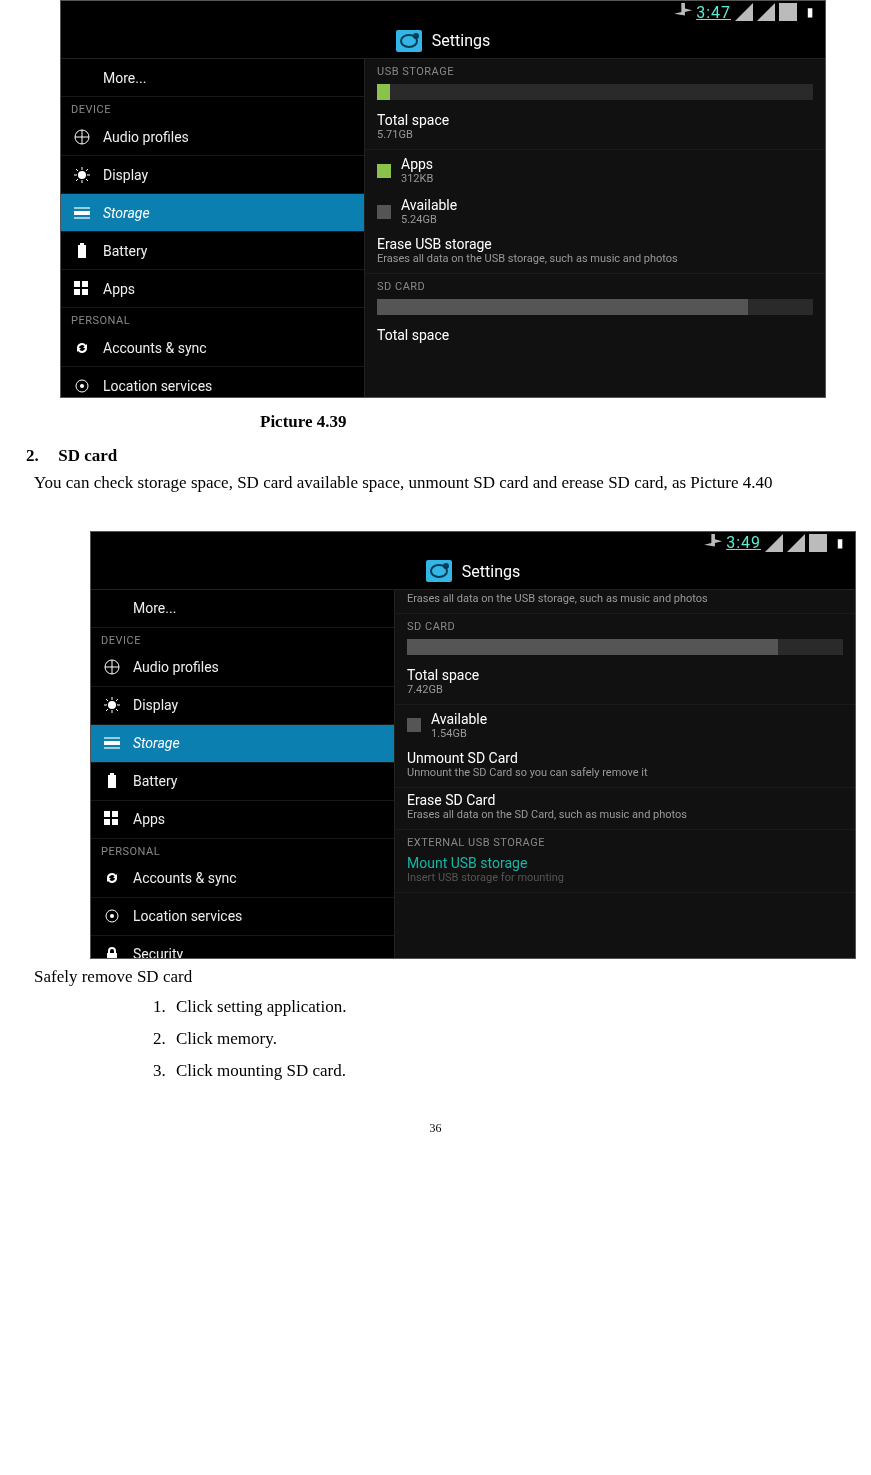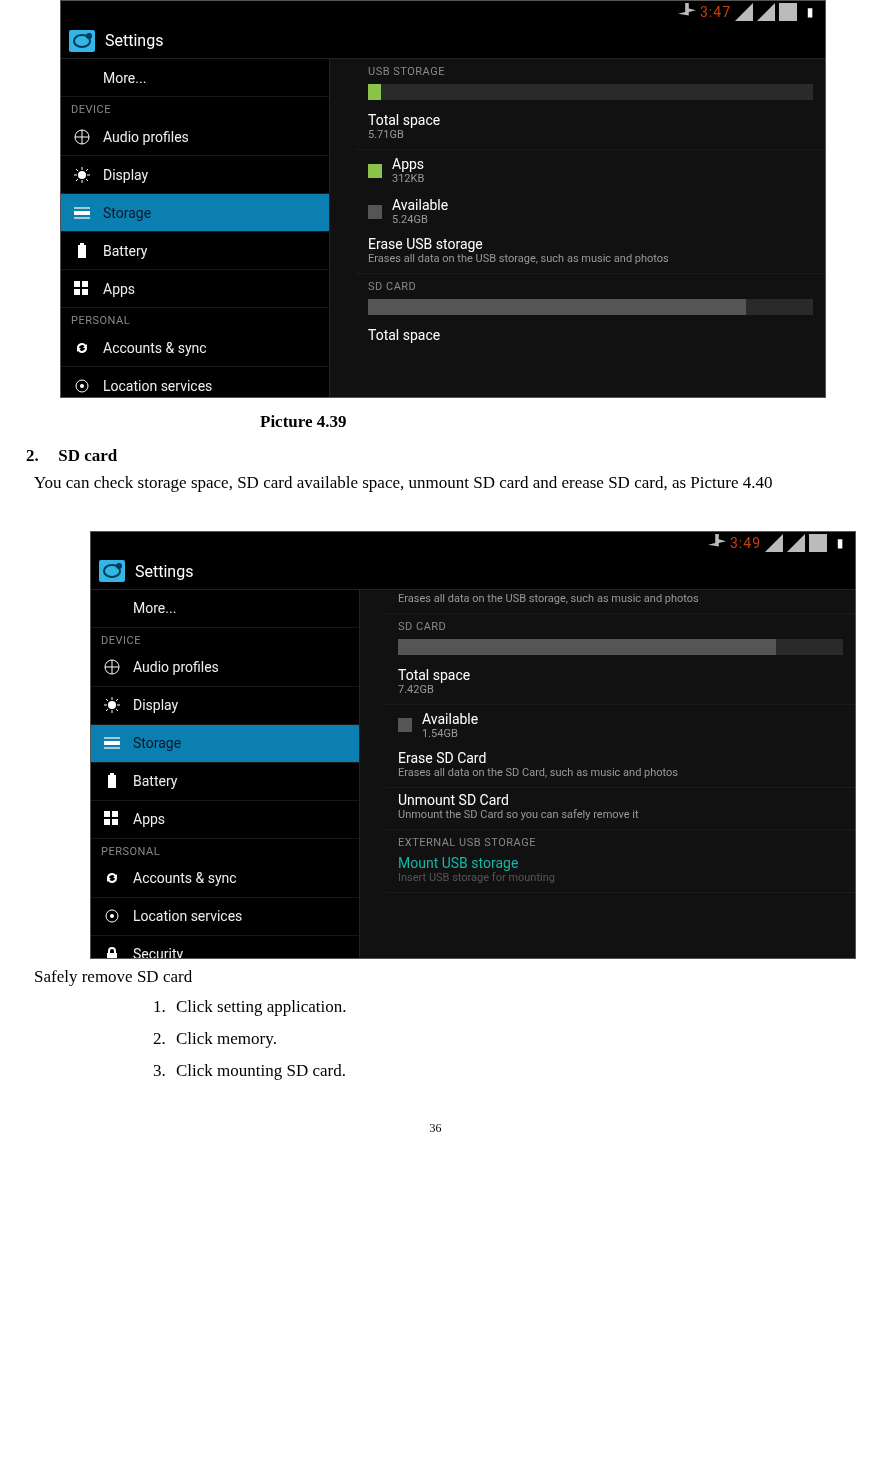--- a/index.html
+++ b/index.html
@@ -3,39 +3,39 @@
 <meta charset="utf-8">
 <style>
   * { box-sizing: border-box; margin: 0; padding: 0; }
   body { background: #fff; font-family: "Times New Roman", serif; width: 871px; margin: 0 auto; color: #000; }
   .page { padding: 0 20px 30px; }
 
   
   .shot { width: 766px; border: 1px solid #555; margin: 0 0 0 40px; background: #000; font-family: Roboto, Arial, sans-serif; color: #eee; overflow: hidden; }
   .status-bar { display: flex; align-items: center; justify-content: space-between; height: 22px; padding: 0 6px; font-size: 12px; color: #bbb; }
   .status-right { display: flex; align-items: center; gap: 4px; }
-  .clock { color: #c2410c; font-size: 14px; letter-spacing: 1px; }
+  .clock { color: #5eead4; font-size: 16px; letter-spacing: 1px; text-decoration: underline; }
   .sig-ic, .bt-ic, .wifi-ic, .usb-ic { display:inline-block; width:12px; height:12px; background:#bbb; }
   .usb-ic { clip-path: polygon(40% 0, 60% 0, 60% 30%, 100% 40%, 60% 50%, 60% 70%, 0 60%, 40% 50%); }
   .sig-ic { clip-path: polygon(0 100%, 100% 0, 100% 100%); }
-  .hdr { display:flex; align-items:center; gap:10px; height:36px; padding:0 8px; border-bottom:1px solid #222; }
+  .hdr { display:flex; align-items:center; gap:10px; height:36px; padding:0 8px; border-bottom:1px solid #222;justify-content:center; }
   .hdr-ic { width:26px; height:22px; background:#33b5e5; border-radius:2px; position:relative; }
   .hdr-ic::before{content:"";position:absolute;inset:4px;border:2px solid #003b55;border-radius:50%;}
   .hdr-ic::after{content:"";position:absolute;right:3px;top:3px;width:6px;height:6px;background:#003b55;border-radius:50%;}
   .hdr-title{font-size:16px;color:#fff;}
 
   .body2 { display:flex; height:338px; } 
   .body2b{ display:flex; height:368px; } 
 
-  .left { width:268px; background:#000; overflow:hidden; }
-  .right{ flex:1; background:#111; border-left:1px solid #222; overflow:hidden;padding-left:26px; }
+  .left { width:303px; background:#000; overflow:hidden; }
+  .right{ flex:1; background:#111; border-left:1px solid #222; overflow:hidden; }
 
   .row { display:flex; align-items:center; gap:12px; height:38px; padding:0 12px; color:#eee; font-size:14px; border-bottom:1px solid #181818; cursor:pointer;}
   .row.sel{ background:#0a7fb0; }
-  .row.sel .left-label{color:#0f172a;}
+  .row.sel .left-label{color:#ffffff;font-style:italic;}
   .cat { font-size:11px; color:#888; padding:6px 10px 2px; letter-spacing:0.5px; }
   .ic { width:18px; height:18px; display:inline-flex; align-items:center; justify-content:center; color:#fff; }
   svg{display:block;}
 
   .right .cat { padding:6px 12px 2px; }
   .bar-track{ height:16px; margin:4px 12px 8px; background:#2a2a2a; display:flex; }
   .bar-used{ background:#8ac24a; }
   .bar-rest{ background:#555; }
 
   .ritem{ padding:4px 12px 8px; border-bottom:1px solid #1b1b1b; }
@@ -322,26 +322,26 @@
         <div class="s">7.42GB</div>
       </div>
       <div class="sub">
         <span class="sw" style="background:#555"></span>
         <span class="col">
           <span class="t">Available</span>
           <span class="s">1.54GB</span>
         </span>
       </div>
       <div class="ritem">
+        <div class="t">Unmount SD Card</div>
+        <div class="s">Unmount the SD Card so you can safely remove it</div>
+      </div>
+      <div class="ritem">
         <div class="t">Erase SD Card</div>
         <div class="s">Erases all data on the SD Card, such as music and photos</div>
-      </div>
-      <div class="ritem">
-        <div class="t">Unmount SD Card</div>
-        <div class="s">Unmount the SD Card so you can safely remove it</div>
       </div>
       <div class="cat">EXTERNAL USB STORAGE</div>
       <div class="ritem disabled">
         <div class="t">Mount USB storage</div>
         <div class="s">Insert USB storage for mounting</div>
       </div>
     </div>
   </div>
 </div>
 

